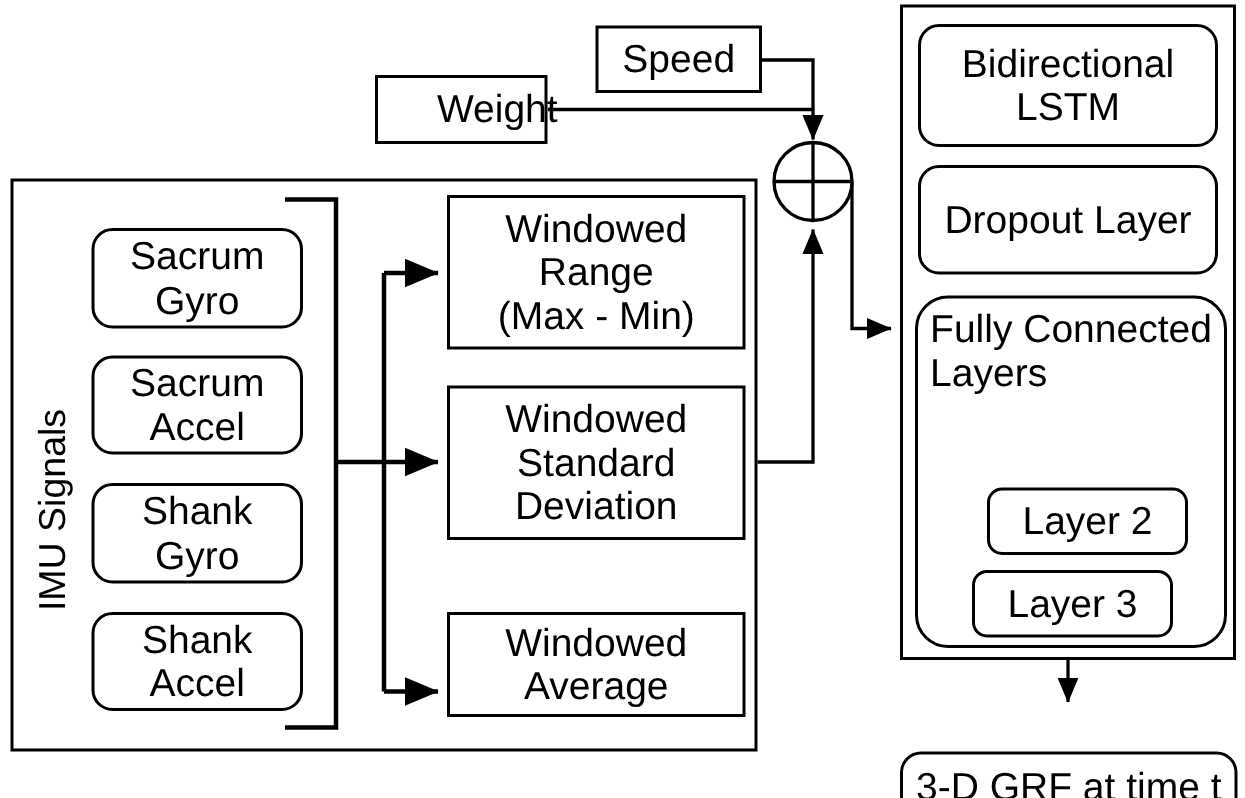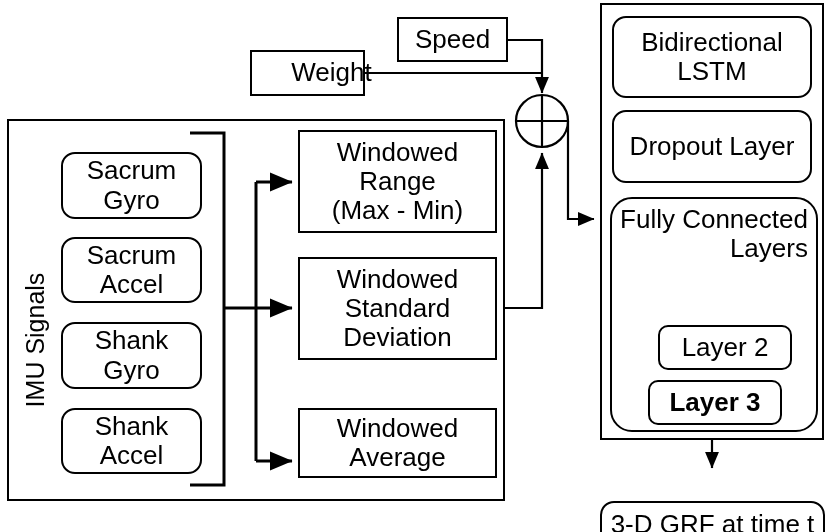--- a/index.html
+++ b/index.html
@@ -128,22 +128,22 @@
 
   <div class="container" style="left:600px;top:3px;width:224px;height:437px;"></div>
 
   <div class="node round f26" style="left:612px;top:110px;width:200px;height:73px;">Dropout Layer</div>
 
   <div class="node round f26" style="left:612px;top:16px;width:200px;height:82px;">Bidirectional
 LSTM</div>
 
   <div class="node round-lg" style="left:610px;top:197px;width:208px;height:235px;
               align-items:flex-start;justify-content:center;padding-top:6px;">
-    <span class="f26" style="white-space:pre-line;text-align:right;line-height:1.12;">Fully Connected
+    <span class="f26" style="white-space:pre-line;text-align:left;line-height:1.12;">Fully Connected
 Layers</span>
   </div>
 
   <div class="node round-sm f26" style="left:658px;top:325px;width:134px;height:45px;">Layer 2</div>
-  <div class="node round-sm f26" style="left:648px;top:380px;width:134px;height:45px;font-weight:bold;">Layer 3</div>
+  <div class="node round-sm f26" style="left:648px;top:380px;width:134px;height:45px;">Layer 3</div>
 
   <div class="node round f26" style="left:600px;top:501px;width:225px;height:48px;">3-D GRF at time t</div>
 
 </div>
 
 </body></html>

